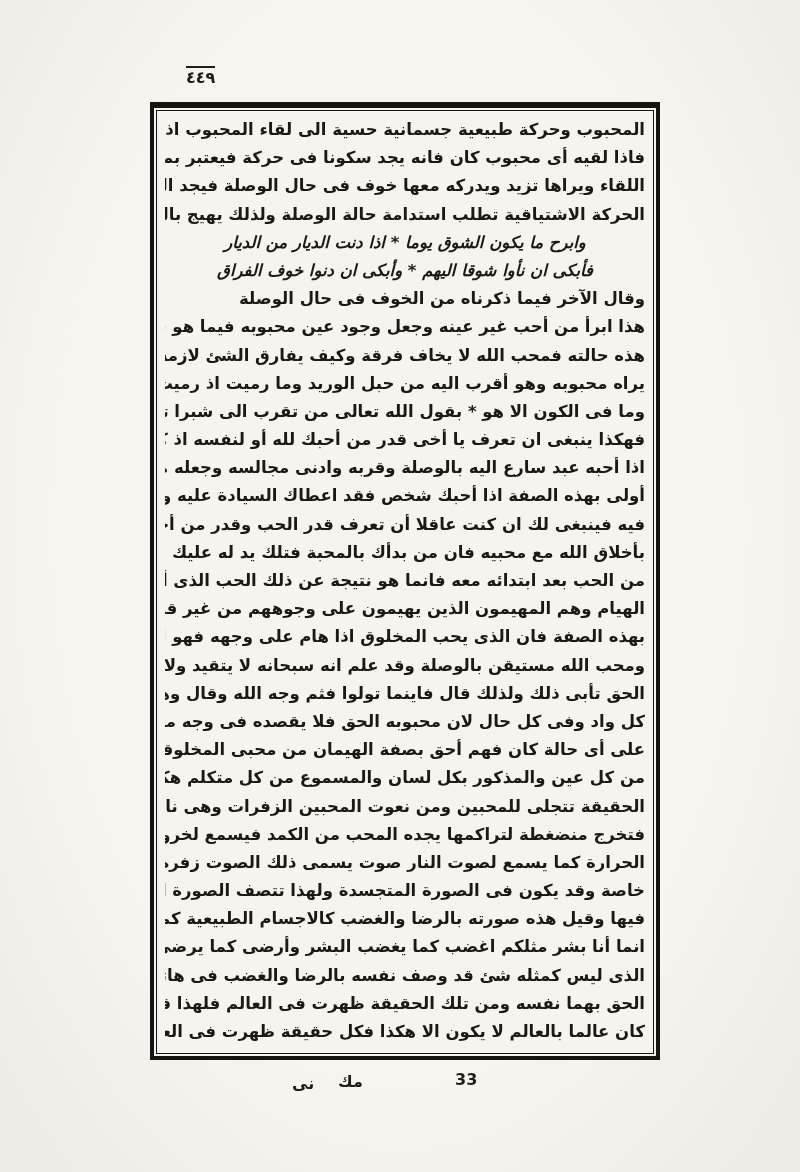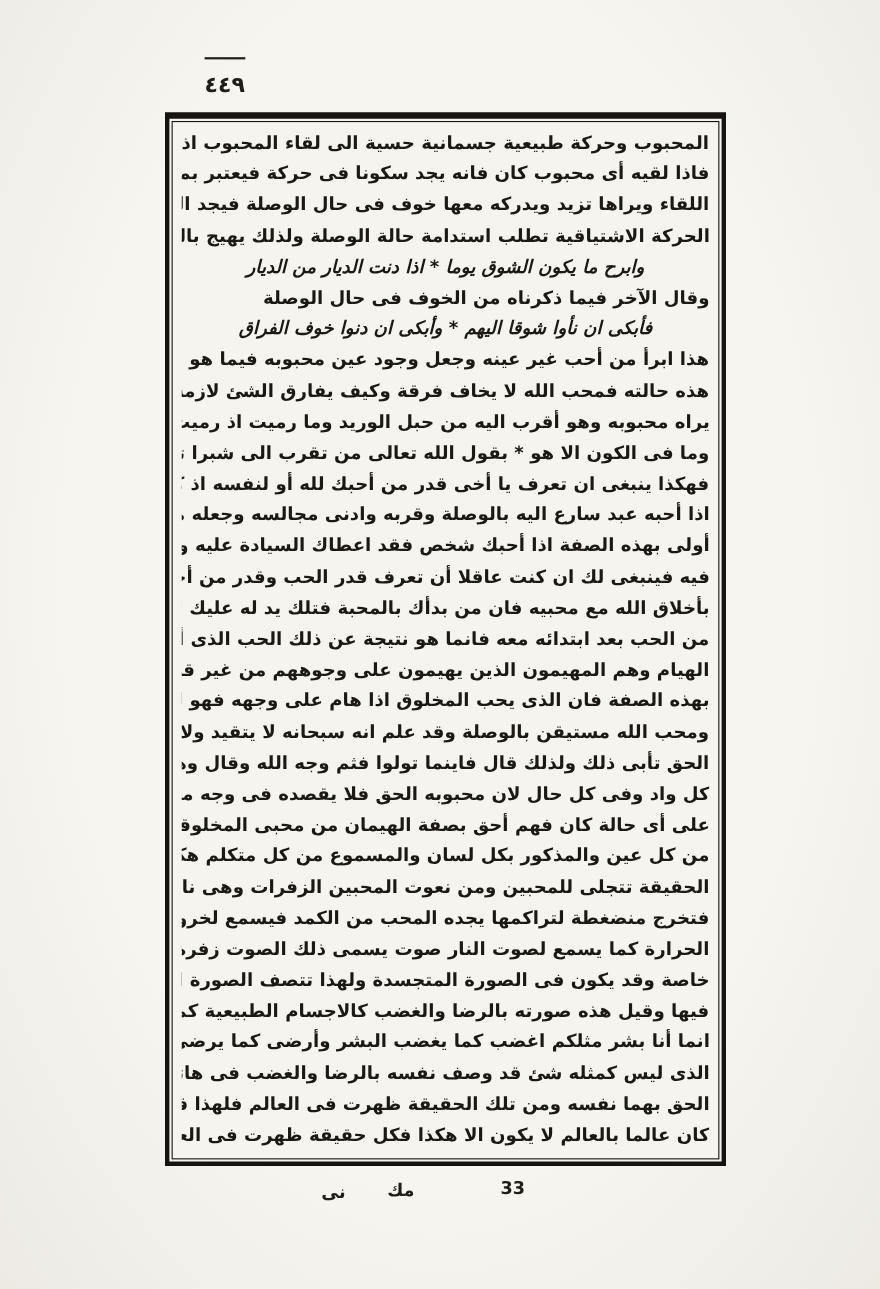--- a/index.html
+++ b/index.html
@@ -10,25 +10,25 @@
     position: relative;
     overflow: hidden;
   }
   .scan-page {
     position: absolute; inset: 0;
     background:
       radial-gradient(ellipse at 50% 45%, #f7f5f0 60%, #eceae3 100%);
   }
   .page-number {
     position: absolute;
-    left: 186px; top: 52px;
-    font-size: 20px; font-weight: bold;
+    left: 186px; top: 66px;
+    font-size: 16px; font-weight: bold;
     color: #201c18;
     border-top: 2px solid #201c18;
-    padding-top: 11px;
+    padding-top: 0;
     letter-spacing: 1px;
   }
   .frame-outer {
     position: absolute;
     left: 150px; top: 102px;
     width: 510px; height: 958px;
     border: 4px solid #171310;
     border-top-width: 6px;
     box-sizing: border-box;
     background: #f6f4ef;
@@ -66,40 +66,40 @@
     text-align-last: right;
   }
   .footer-marks {
     position: absolute;
     top: 1068px; left: 0; width: 800px; height: 30px;
     color: #201c18;
     font-weight: bold;
   }
   .footer-marks span { position: absolute; font-size: 16px; }
   .sig-number   { left: 455px; top: 2px; }
-  .quire-mark   { left: 352px; top: 4px; }
+  .quire-mark   { left: 338px; top: 4px; }
   .catchword    { left: 292px; top: 6px; }
 </style>
 </head>
 <body>
 
 <div class="scan-page">
 
   <div class="page-number">٤٤٩</div>
 
   <div class="frame-outer">
     <div class="frame-inner">
       <div class="text-block">
         <div class="ln">المحبوب وحركة طبيعية جسمانية حسية الى لقاء المحبوب اذا كان من شكله ذلك المحبوب</div>
         <div class="ln">فاذا لقيه أى محبوب كان فانه يجد سكونا فى حركة فيعتبر بماذا ترجع تلك الحركة مع وجود</div>
         <div class="ln">اللقاء ويراها تزيد ويدركه معها خوف فى حال الوصلة فيجد الخوف متعلقه توقع الفرقة ويجد</div>
         <div class="ln">الحركة الاشتياقية تطلب استدامة حالة الوصلة ولذلك يهيج باللقاء كما قيل فى الشوق</div>
         <div class="ln center">وابرح ما يكون الشوق يوما * اذا دنت الديار من الديار</div>
+        <div class="ln center">فأبكى ان نأوا شوقا اليهم * وأبكى ان دنوا خوف الفراق</div>
         <div class="ln start">وقال الآخر فيما ذكرناه من الخوف فى حال الوصلة</div>
-        <div class="ln center">فأبكى ان نأوا شوقا اليهم * وأبكى ان دنوا خوف الفراق</div>
         <div class="ln">هذا ابرأ من أحب غير عينه وجعل وجود عين محبوبه فيما هو خارج عنه فلو احب الله لم تكن</div>
         <div class="ln">هذه حالته فمحب الله لا يخاف فرقة وكيف يفارق الشئ لازمه وهو فى قبضته لا يبرح وبحيث</div>
         <div class="ln">يراه محبوبه وهو أقرب اليه من حبل الوريد وما رميت اذ رميت ولكن الله رمى * أين الفراق</div>
         <div class="ln">وما فى الكون الا هو * بقول الله تعالى من تقرب الى شبرا تقربت اليه ذراعا الحديث</div>
         <div class="ln">فهكذا ينبغى ان تعرف يا أخى قدر من أحبك لله أو لنفسه اذ كان الحق مع غناه عن العالم</div>
         <div class="ln">اذا أحبه عبد سارع اليه بالوصلة وقربه وادنى مجالسه وجعله من خواص جلسائه فانت</div>
         <div class="ln">أولى بهذه الصفة اذا أحبك شخص فقد اعطاك السيادة عليه وجعل نفسه محلا لتحكمك</div>
         <div class="ln">فيه فينبغى لك ان كنت عاقلا أن تعرف قدر الحب وقدر من أحبك وأن تسارع الى وصلته تخلقا</div>
         <div class="ln">بأخلاق الله مع محبيه فان من بدأك بالمحبة فتلك يد له عليك لا تكافئها أبدا وذلك لان كل ما تفعله</div>
         <div class="ln">من الحب بعد ابتدائه معه فانما هو نتيجة عن ذلك الحب الذى أحبك ابتداء ومن نعوت المحبين</div>

